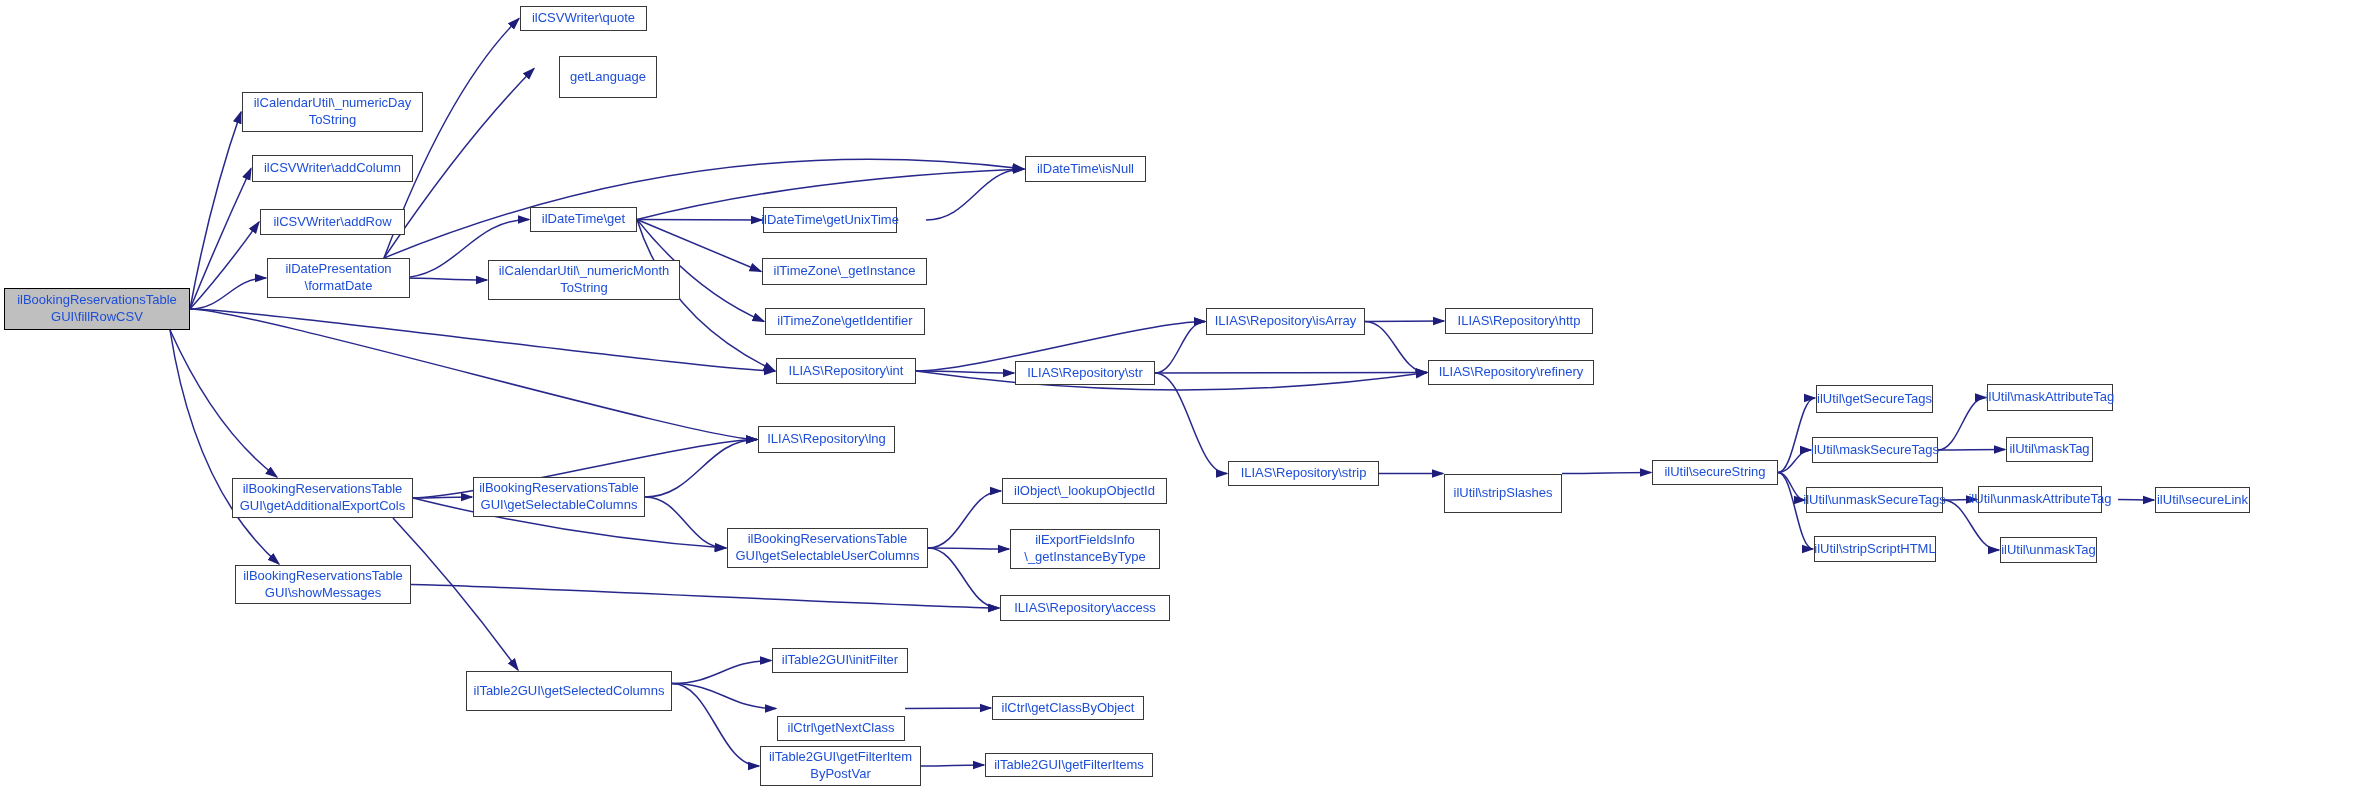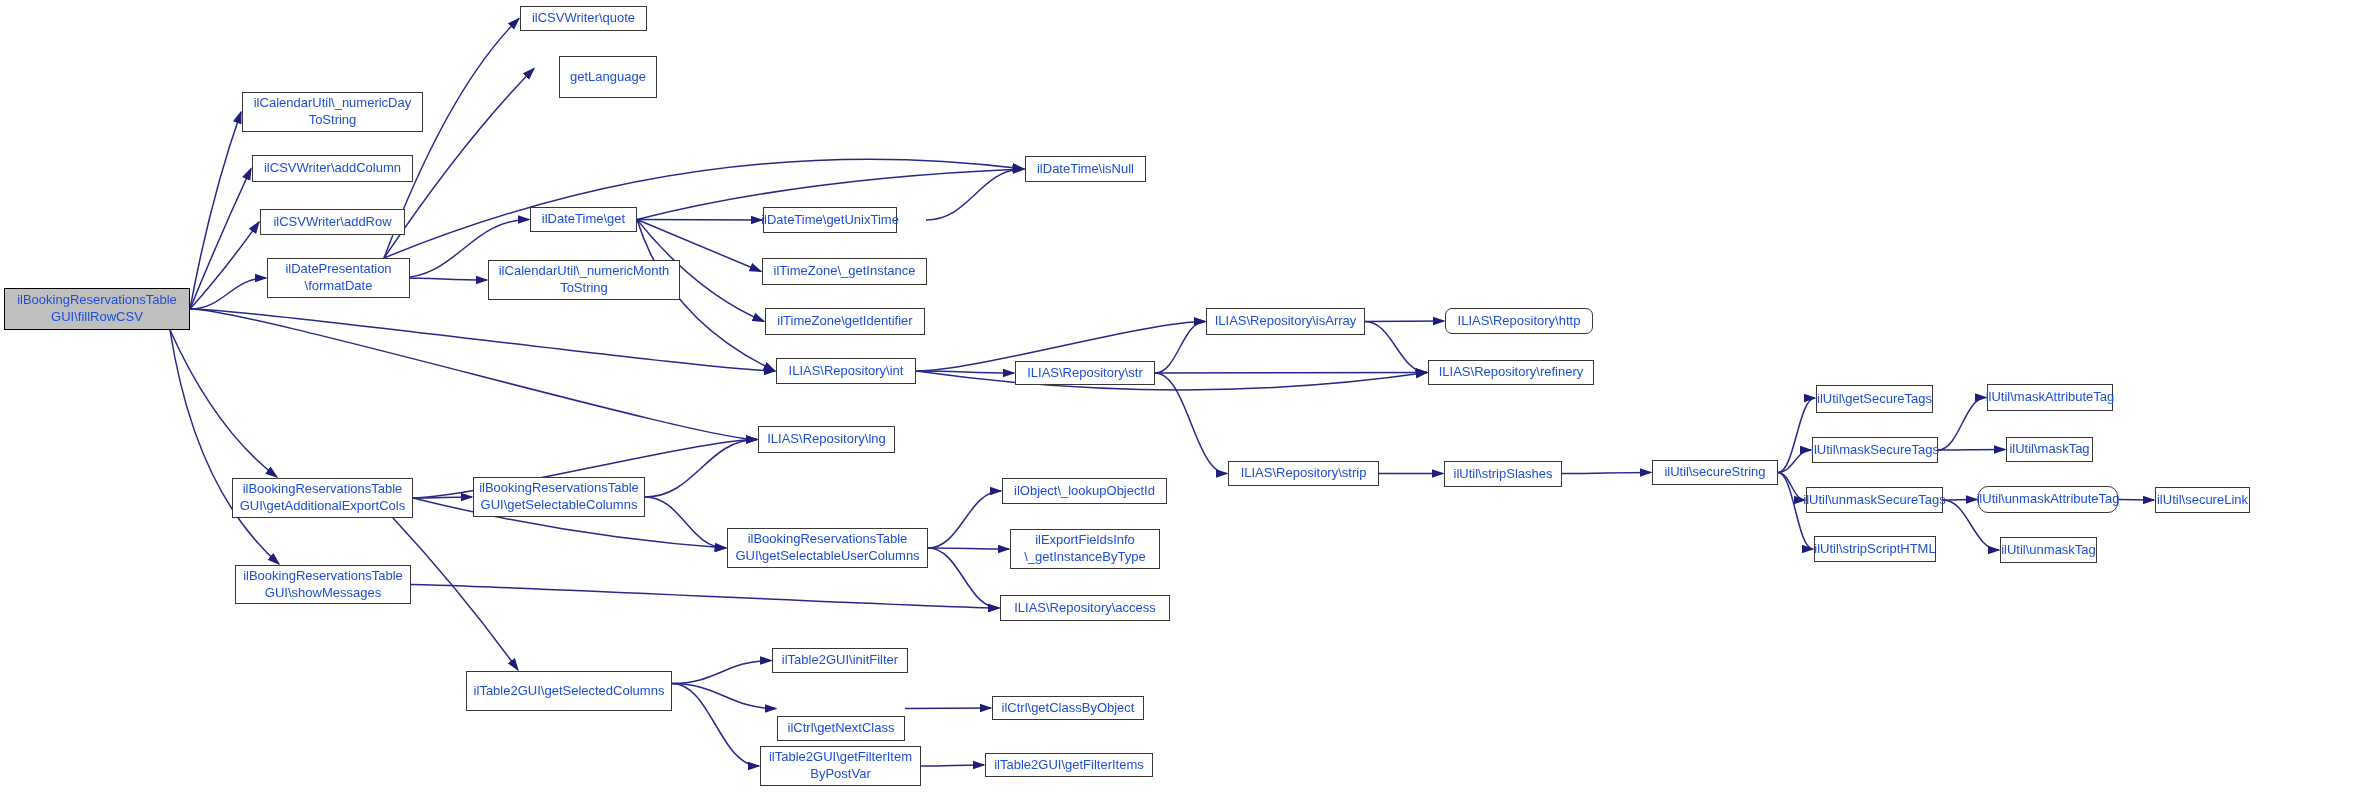--- a/index.html
+++ b/index.html
@@ -92,31 +92,31 @@
       <div class="node" style="left: 488px; top: 260px; width: 192px; height: 40px; border-color: rgb(56, 56, 56); background: rgb(255, 255, 255);">ilCalendarUtil\_numericMonth
 ToString</div>
       <div class="node" style="left: 763px; top: 207px; width: 134px; height: 26px; border-color: rgb(56, 56, 56); background: rgb(255, 255, 255);">ilDateTime\getUnixTime</div>
       <div class="node" style="left: 762px; top: 258px; width: 165px; height: 27px; border-color: rgb(56, 56, 56); background: rgb(255, 255, 255);">ilTimeZone\_getInstance</div>
       <div class="node" style="left: 765px; top: 308px; width: 160px; height: 27px; border-color: rgb(56, 56, 56); background: rgb(255, 255, 255);">ilTimeZone\getIdentifier</div>
       <div class="node" style="left: 1025px; top: 156px; width: 121px; height: 26px; border-color: rgb(56, 56, 56); background: rgb(255, 255, 255);">ilDateTime\isNull</div>
       <div class="node" style="left: 776px; top: 358px; width: 140px; height: 26px; border-color: rgb(56, 56, 56); background: rgb(255, 255, 255);">ILIAS\Repository\int</div>
       <div class="node" style="left: 758px; top: 426px; width: 137px; height: 27px; border-color: rgb(56, 56, 56); background: rgb(255, 255, 255);">ILIAS\Repository\lng</div>
       <div class="node" style="left: 1015px; top: 361px; width: 140px; height: 24px; border-color: rgb(56, 56, 56); background: rgb(255, 255, 255);">ILIAS\Repository\str</div>
       <div class="node" style="left: 1206px; top: 308px; width: 159px; height: 27px; border-color: rgb(56, 56, 56); background: rgb(255, 255, 255);">ILIAS\Repository\isArray</div>
-      <div class="node" style="left: 1445px; top: 308px; width: 148px; height: 26px; border-color: rgb(56, 56, 56); background: rgb(255, 255, 255); border-radius: 7px;">ILIAS\Repository\http</div>
+      <div class="node" style="left: 1445px; top: 308px; width: 148px; height: 26px; border-color: rgb(56, 56, 56); background: rgb(255, 255, 255);">ILIAS\Repository\http</div>
       <div class="node" style="left: 1428px; top: 360px; width: 166px; height: 25px; border-color: rgb(56, 56, 56); background: rgb(255, 255, 255);">ILIAS\Repository\refinery</div>
       <div class="node" style="left: 1228px; top: 461px; width: 151px; height: 25px; border-color: rgb(56, 56, 56); background: rgb(255, 255, 255);">ILIAS\Repository\strip</div>
-      <div class="node" style="left: 1444px; top: 461px; width: 118px; height: 26px; border-color: rgb(56, 56, 56); background: rgb(255, 255, 255);">ilUtil\stripSlashes</div>
+      <div class="node" style="left: 1444px; top: 474px; width: 118px; height: 39px; border-color: rgb(56, 56, 56); background: rgb(255, 255, 255);">ilUtil\stripSlashes</div>
       <div class="node" style="left: 1652px; top: 460px; width: 126px; height: 25px; border-color: rgb(56, 56, 56); background: rgb(255, 255, 255);">ilUtil\secureString</div>
       <div class="node" style="left: 1816px; top: 385px; width: 117px; height: 28px; border-color: rgb(56, 56, 56); background: rgb(255, 255, 255);">ilUtil\getSecureTags</div>
       <div class="node" style="left: 1812px; top: 437px; width: 126px; height: 26px; border-color: rgb(56, 56, 56); background: rgb(255, 255, 255);">ilUtil\maskSecureTags</div>
       <div class="node" style="left: 1987px; top: 384px; width: 126px; height: 27px; border-color: rgb(56, 56, 56); background: rgb(255, 255, 255);">ilUtil\maskAttributeTag</div>
       <div class="node" style="left: 2006px; top: 437px; width: 87px; height: 25px; border-color: rgb(56, 56, 56); background: rgb(255, 255, 255);">ilUtil\maskTag</div>
       <div class="node" style="left: 1806px; top: 487px; width: 137px; height: 26px; border-color: rgb(56, 56, 56); background: rgb(255, 255, 255);">ilUtil\unmaskSecureTags</div>
-      <div class="node" style="left: 1978px; top: 486px; width: 140px; height: 27px; border-color: rgb(56, 56, 56); background: rgb(255, 255, 255); border-radius: 10px;">ilUtil\unmaskAttributeTag</div>
+      <div class="node" style="left: 1978px; top: 486px; width: 124px; height: 27px; border-color: rgb(56, 56, 56); background: rgb(255, 255, 255);">ilUtil\unmaskAttributeTag</div>
       <div class="node" style="left: 2155px; top: 487px; width: 95px; height: 26px; border-color: rgb(56, 56, 56); background: rgb(255, 255, 255);">ilUtil\secureLink</div>
       <div class="node" style="left: 1814px; top: 536px; width: 122px; height: 26px; border-color: rgb(56, 56, 56); background: rgb(255, 255, 255);">ilUtil\stripScriptHTML</div>
       <div class="node" style="left: 2000px; top: 537px; width: 97px; height: 26px; border-color: rgb(56, 56, 56); background: rgb(255, 255, 255);">ilUtil\unmaskTag</div>
       <div class="node" style="left: 232px; top: 478px; width: 181px; height: 40px; border-color: rgb(56, 56, 56); background: rgb(255, 255, 255);">ilBookingReservationsTable
 GUI\getAdditionalExportCols</div>
       <div class="node" style="left: 473px; top: 477px; width: 172px; height: 40px; border-color: rgb(56, 56, 56); background: rgb(255, 255, 255);">ilBookingReservationsTable
 GUI\getSelectableColumns</div>
       <div class="node" style="left: 727px; top: 528px; width: 201px; height: 40px; border-color: rgb(56, 56, 56); background: rgb(255, 255, 255);">ilBookingReservationsTable
 GUI\getSelectableUserColumns</div>
       <div class="node" style="left: 235px; top: 565px; width: 176px; height: 39px; border-color: rgb(56, 56, 56); background: rgb(255, 255, 255);">ilBookingReservationsTable

